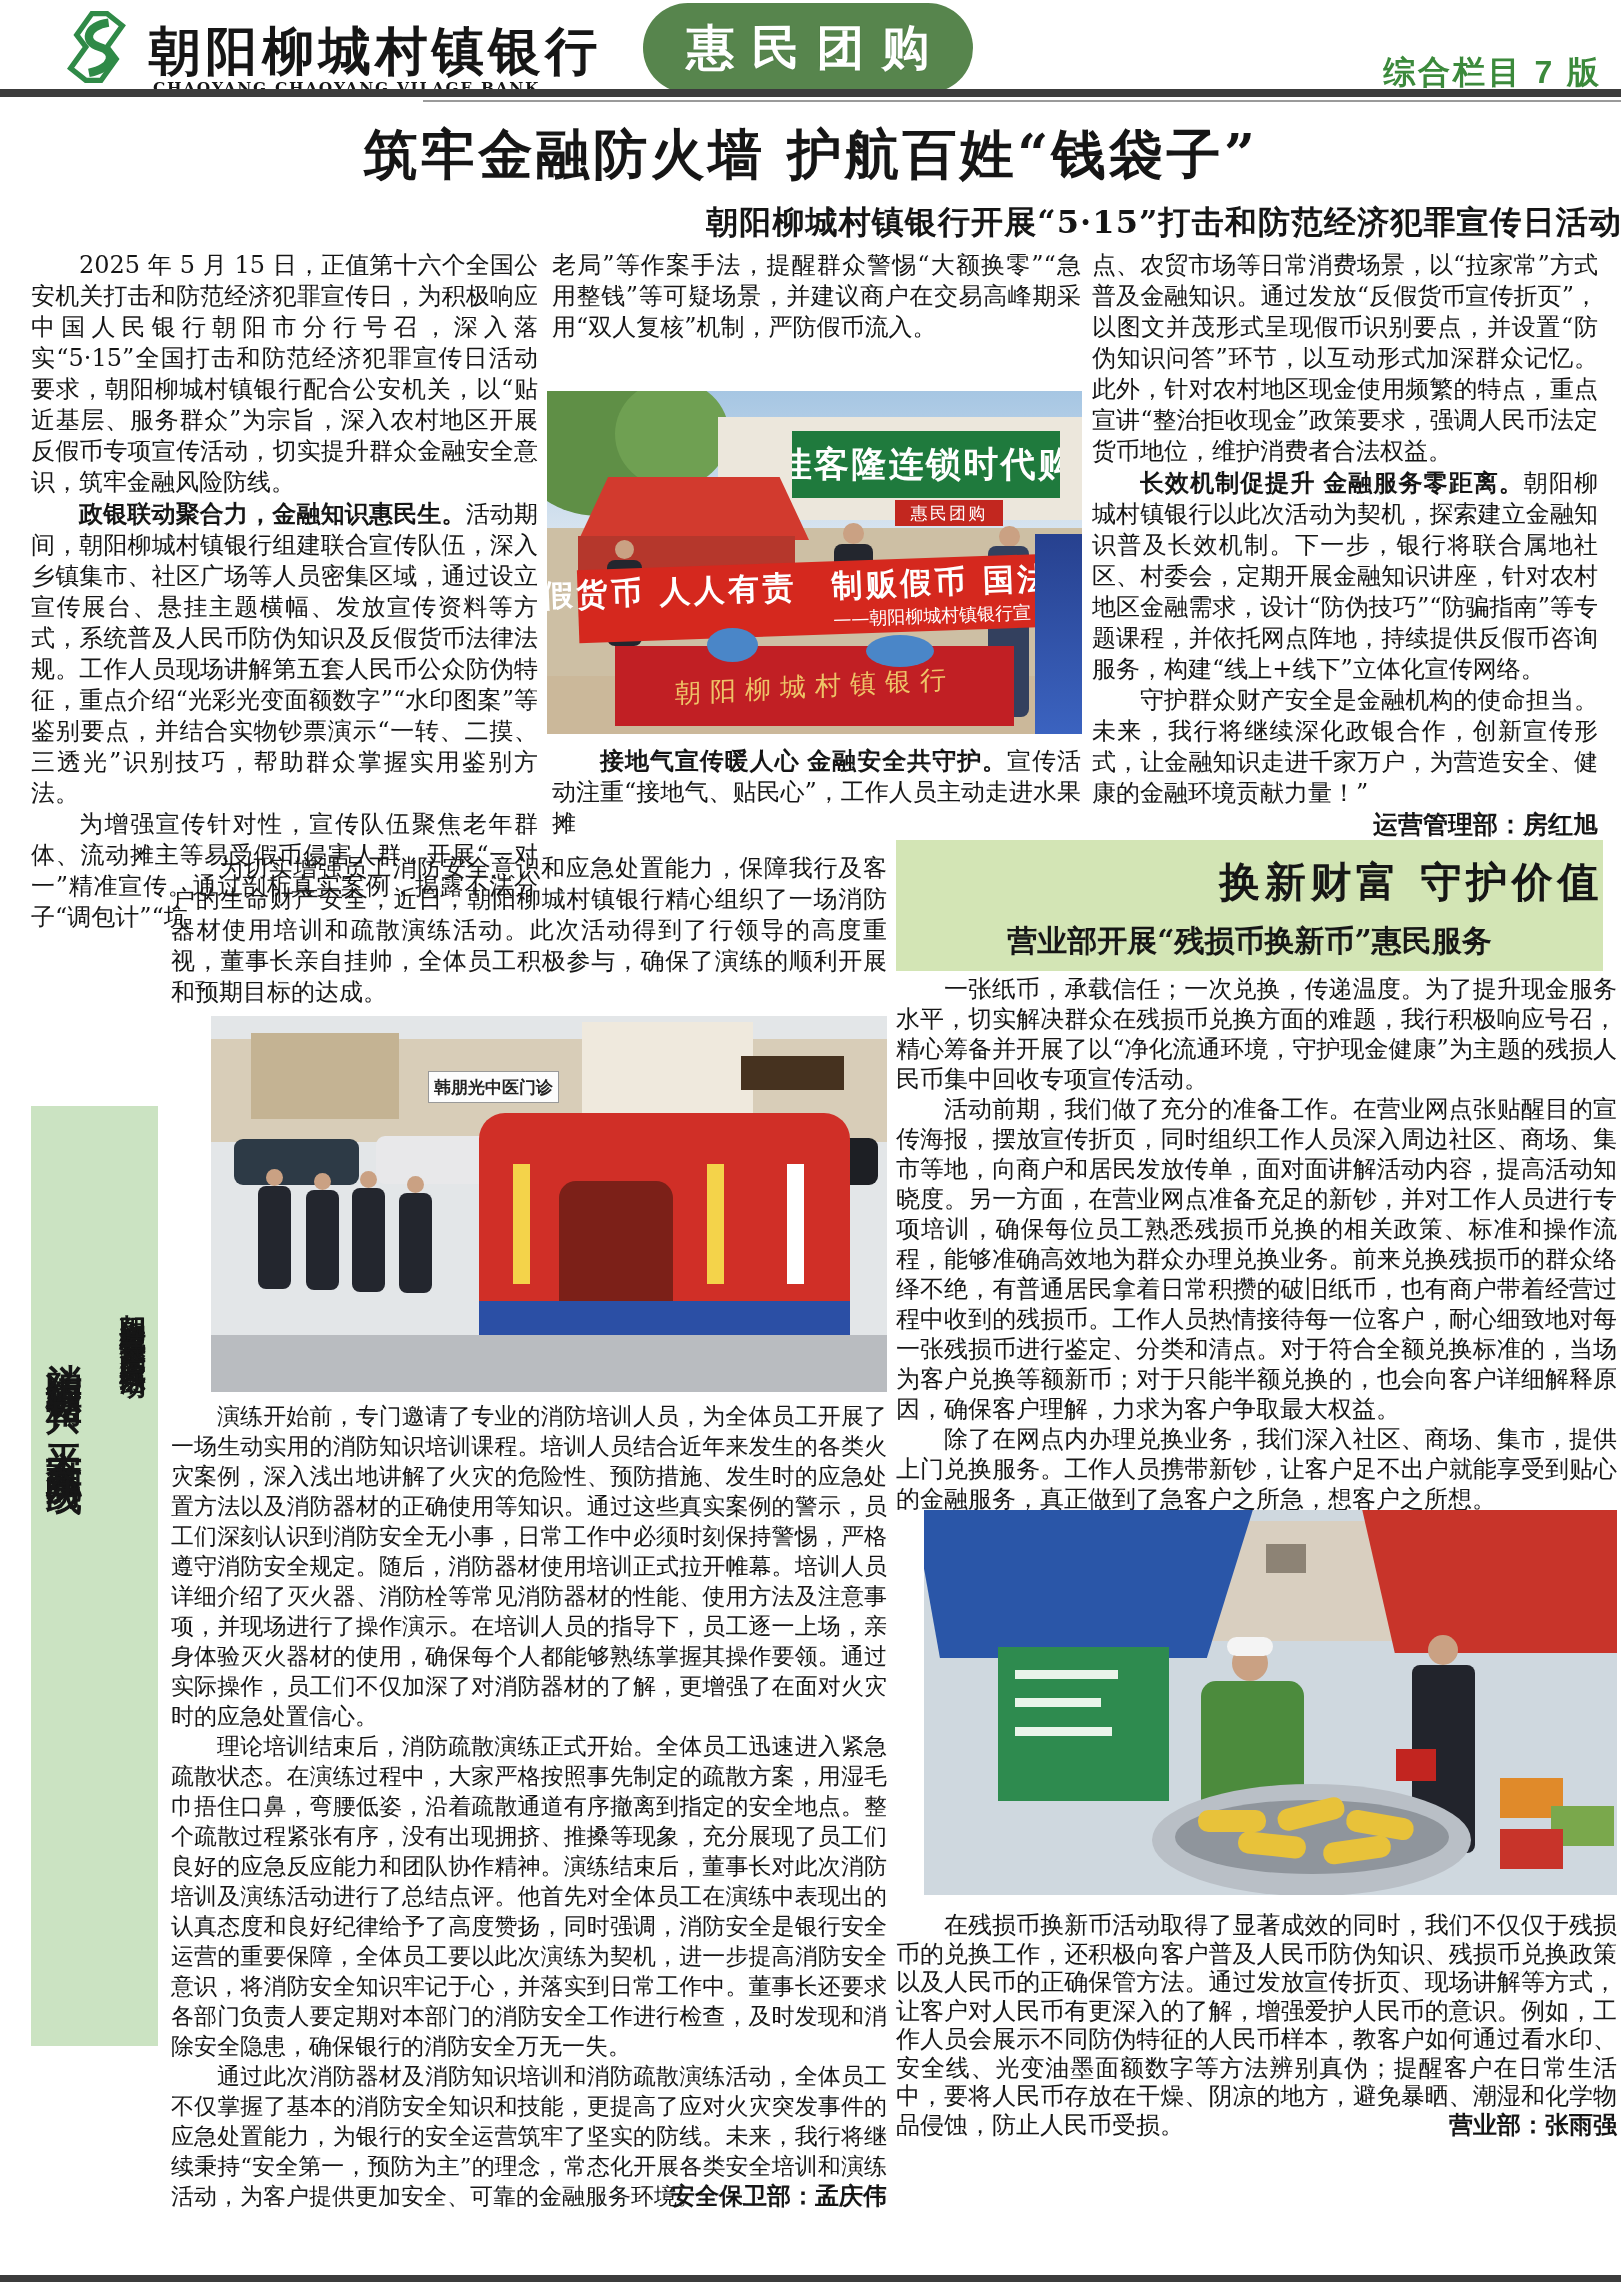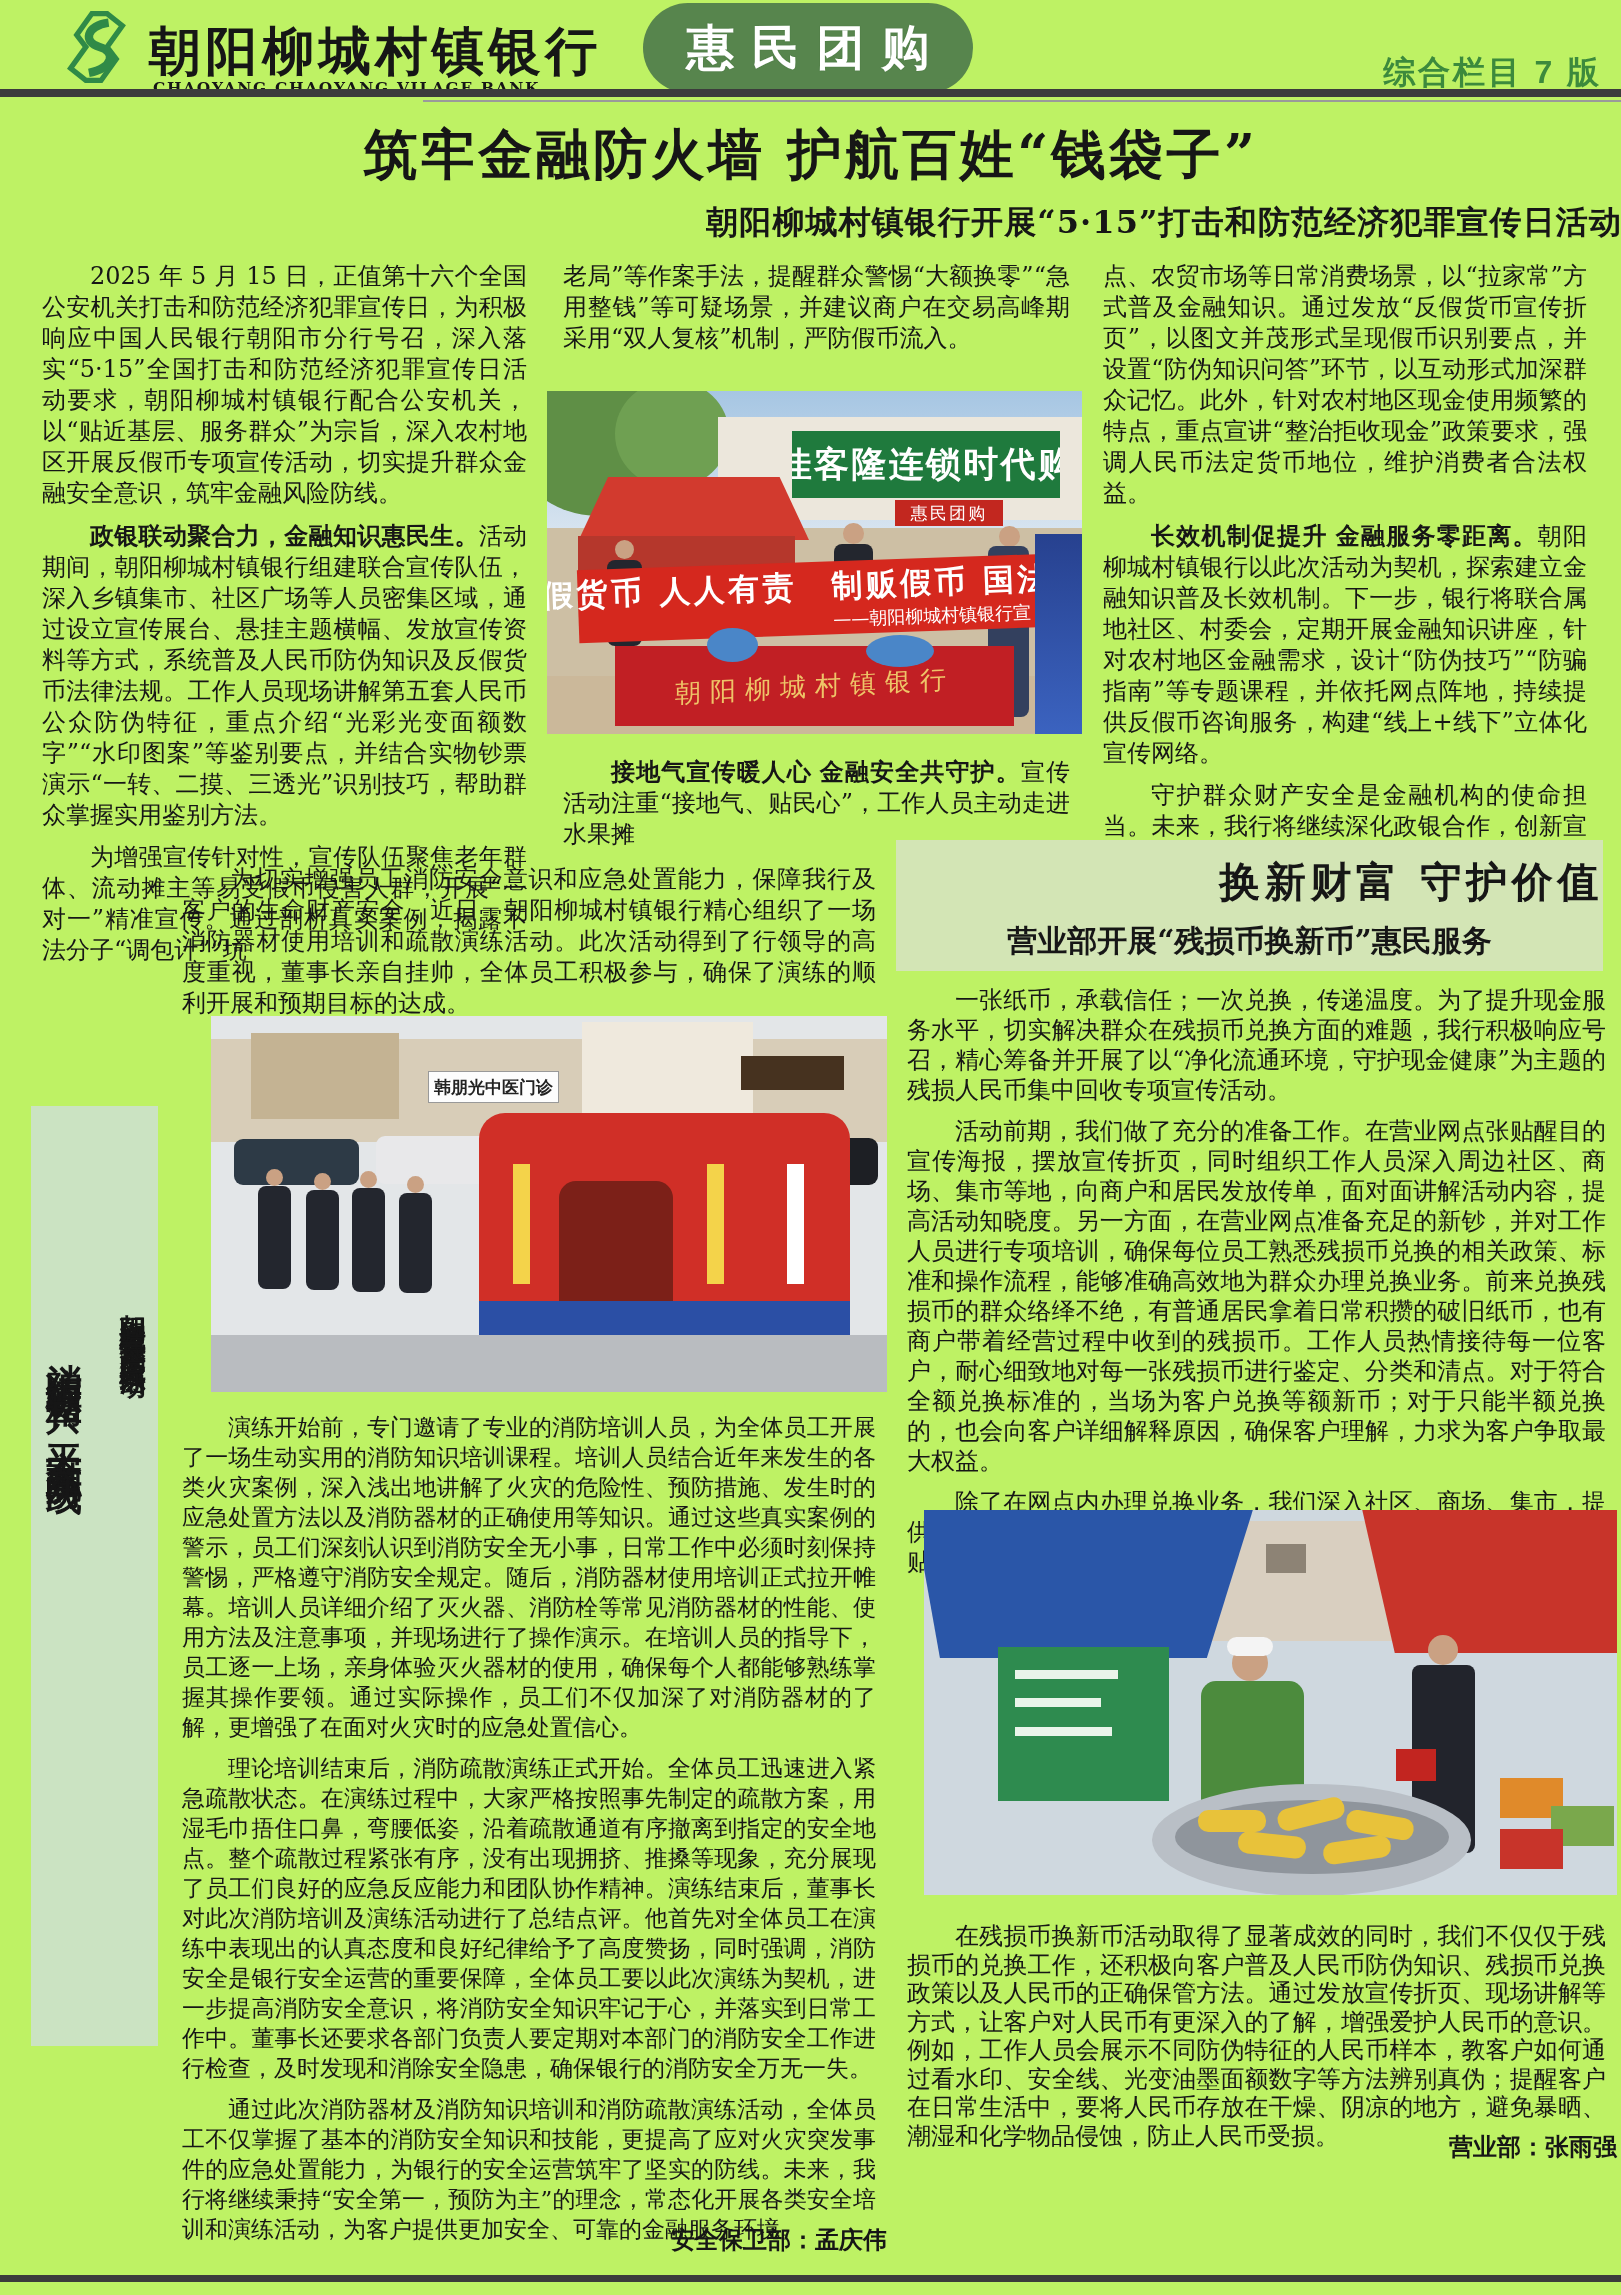--- a/index.html
+++ b/index.html
@@ -1,19 +1,19 @@
 <!DOCTYPE html>
 <html style="font-size:9px"><head>
 <meta charset="utf-8">
 <style>
   html,body{margin:0;padding:0;background:#888;}
-  #page{position:relative;width:1622px;height:2295px;background:#bef264;
+  #page{position:relative;width:1622px;height:2295px;background:#ffffff;
         font-family:"DejaVu Serif","Liberation Serif",serif;color:#161616;overflow:hidden;}
   .abs{position:absolute;}
-  p{margin:11px;}
+  p{margin:0;}
   .just{text-align:justify;}
   .ind{text-indent:2em;}
   .sans{font-family:Liberation Sans, sans-serif;}
   .lead{font-family:"Liberation Sans","DejaVu Sans",sans-serif;font-weight:bold;}
   .sig{font-weight:bold;text-align:right;}
 
   
   #logo{left:60px;top:9px;width:76px;height:76px;}
   #bankname{left:149px;top:17px;font-size:52px;font-weight:800;letter-spacing:4.6px;white-space:nowrap;}
   #banknameEn{left:153px;top:79px;font-size:15.4px;font-weight:bold;letter-spacing:1.7px;white-space:nowrap;}

